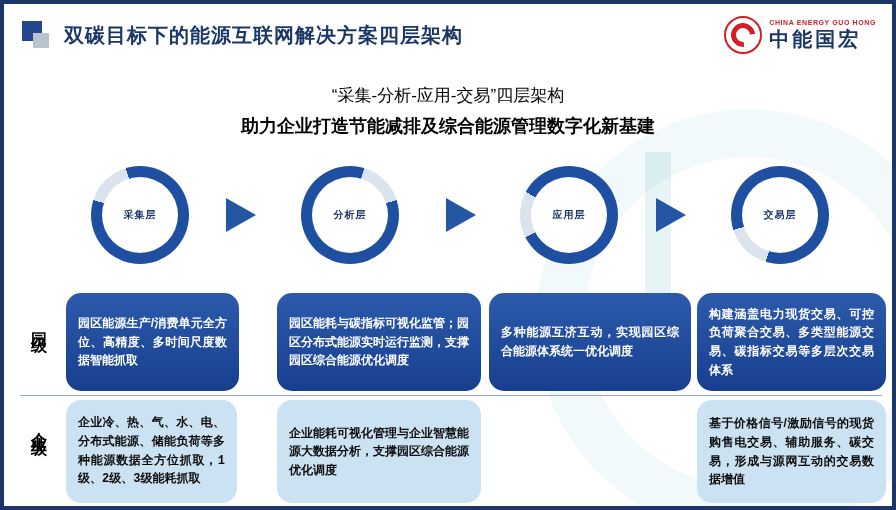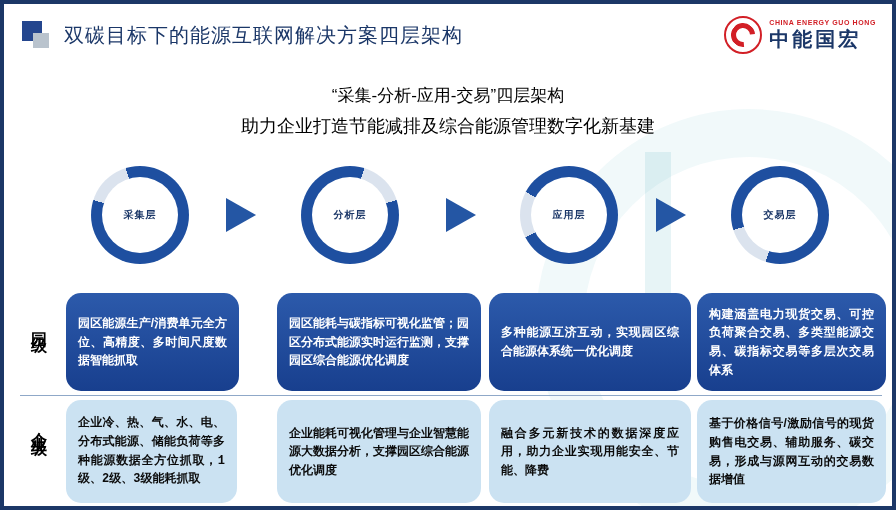--- a/index.html
+++ b/index.html
@@ -7,31 +7,31 @@
 
   
   .watermark-ring{position:absolute;width:330px;height:330px;border:48px solid rgba(24,150,170,0.06);border-radius:50%;right:-70px;top:105px;z-index:0;}
   .watermark-bar{position:absolute;left:641px;top:148px;width:26px;height:142px;background:rgba(24,150,170,0.10);z-index:0;}
 
   
   .header{position:absolute;top:0;left:0;right:0;height:62px;display:flex;align-items:center;padding:0 16px 0 18px;z-index:3;}
   .title-icon{position:relative;width:30px;height:32px;margin-right:12px;flex:0 0 auto;}
   .sq1{position:absolute;left:0;top:2px;width:20px;height:20px;background:#24468e;}
   .sq2{position:absolute;left:11px;top:14px;width:16px;height:15px;background:#b9c3cd;}
-  .page-title{font-size:20px;font-weight:normal;color:#1b3768;letter-spacing:1px;margin:0;}
+  .page-title{font-size:20px;font-weight:bold;color:#1b3768;letter-spacing:1px;margin:0;}
   .logo{margin-left:auto;display:flex;align-items:center;gap:7px;}
   .emblem{width:38px;height:38px;border:2px solid #d21f26;border-radius:50%;position:relative;box-sizing:border-box;flex:0 0 auto;}
   .emblem::before{content:"";position:absolute;inset:5px;border:5px solid #d21f26;border-right-color:transparent;border-radius:50%;transform:rotate(40deg);}
   .logo-text{display:flex;flex-direction:column;line-height:1.15;}
   .logo-en{font-size:7px;color:#d21f26;font-weight:bold;letter-spacing:0.6px;}
   .logo-zh{font-size:20px;font-weight:bold;color:#1b3768;letter-spacing:3px;}
 
   
   .subtitle1{position:absolute;top:80px;left:0;right:0;text-align:center;font-size:17px;font-weight:normal;color:#000;z-index:2;}
-  .subtitle2{position:absolute;top:110px;left:0;right:0;text-align:center;font-size:18px;font-weight:normal;color:#000;z-index:2;}
+  .subtitle2{position:absolute;top:110px;left:0;right:0;text-align:center;font-size:18px;font-weight:bold;color:#000;z-index:2;}
 
   
   .ring{position:absolute;width:98px;height:98px;border-radius:50%;display:flex;align-items:center;justify-content:center;z-index:2;}
   .ring-inner{width:76px;height:76px;border-radius:50%;background:#fff;display:flex;align-items:center;justify-content:center;font-size:10px;font-weight:bold;color:#1b3768;letter-spacing:1px;}
   #ring1{background:conic-gradient(from 343deg,#1e4fa0 0 305deg,#dbe3ee 305deg 360deg);left:87px;top:162px;}
   #ring2{background:conic-gradient(from 72deg,#1e4fa0 0 305deg,#dbe3ee 305deg 360deg);left:297px;top:162px;justify-content:center;}
   #ring3{background:conic-gradient(from 298deg,#1e4fa0 0 305deg,#dbe3ee 305deg 360deg);left:516px;top:162px;}
   #ring4{background:conic-gradient(from 252deg,#1e4fa0 0 305deg,#dbe3ee 305deg 360deg);left:727px;top:162px;}
 
   .arrow{position:absolute;width:0;height:0;border-top:17px solid transparent;border-bottom:17px solid transparent;border-left:30px solid #2456a4;z-index:2;top:194px;}
@@ -109,20 +109,17 @@
   </div>
 
   <div class="sep"></div>
 
   <div class="cell light" style="left:62px;top:396px;width:171px;height:103px;font-family:Liberation Mono, monospace;">
     <p>企业冷、热、气、水、电、分布式能源、储能负荷等多种能源数据全方位抓取，1级、2级、3级能耗抓取</p>
   </div>
   <div class="cell light" style="left:273px;top:396px;width:204px;height:103px;">
     <p>企业能耗可视化管理与企业智慧能源大数据分析，支撑园区综合能源优化调度</p>
   </div>
-  <div class="cell light" style="left:485px;top:396px;width:202px;height:103px;">
-    <p>融合多元新技术的数据深度应用，助力企业实现用能安全、节能、降费</p>
-  </div>
   <div class="cell light" style="left:693px;top:396px;width:189px;height:103px;">
     <p>基于价格信号/激励信号的现货购售电交易、辅助服务、碳交易，形成与源网互动的交易数据增值</p>
   </div>
 
 </div>
 
 </body></html>

